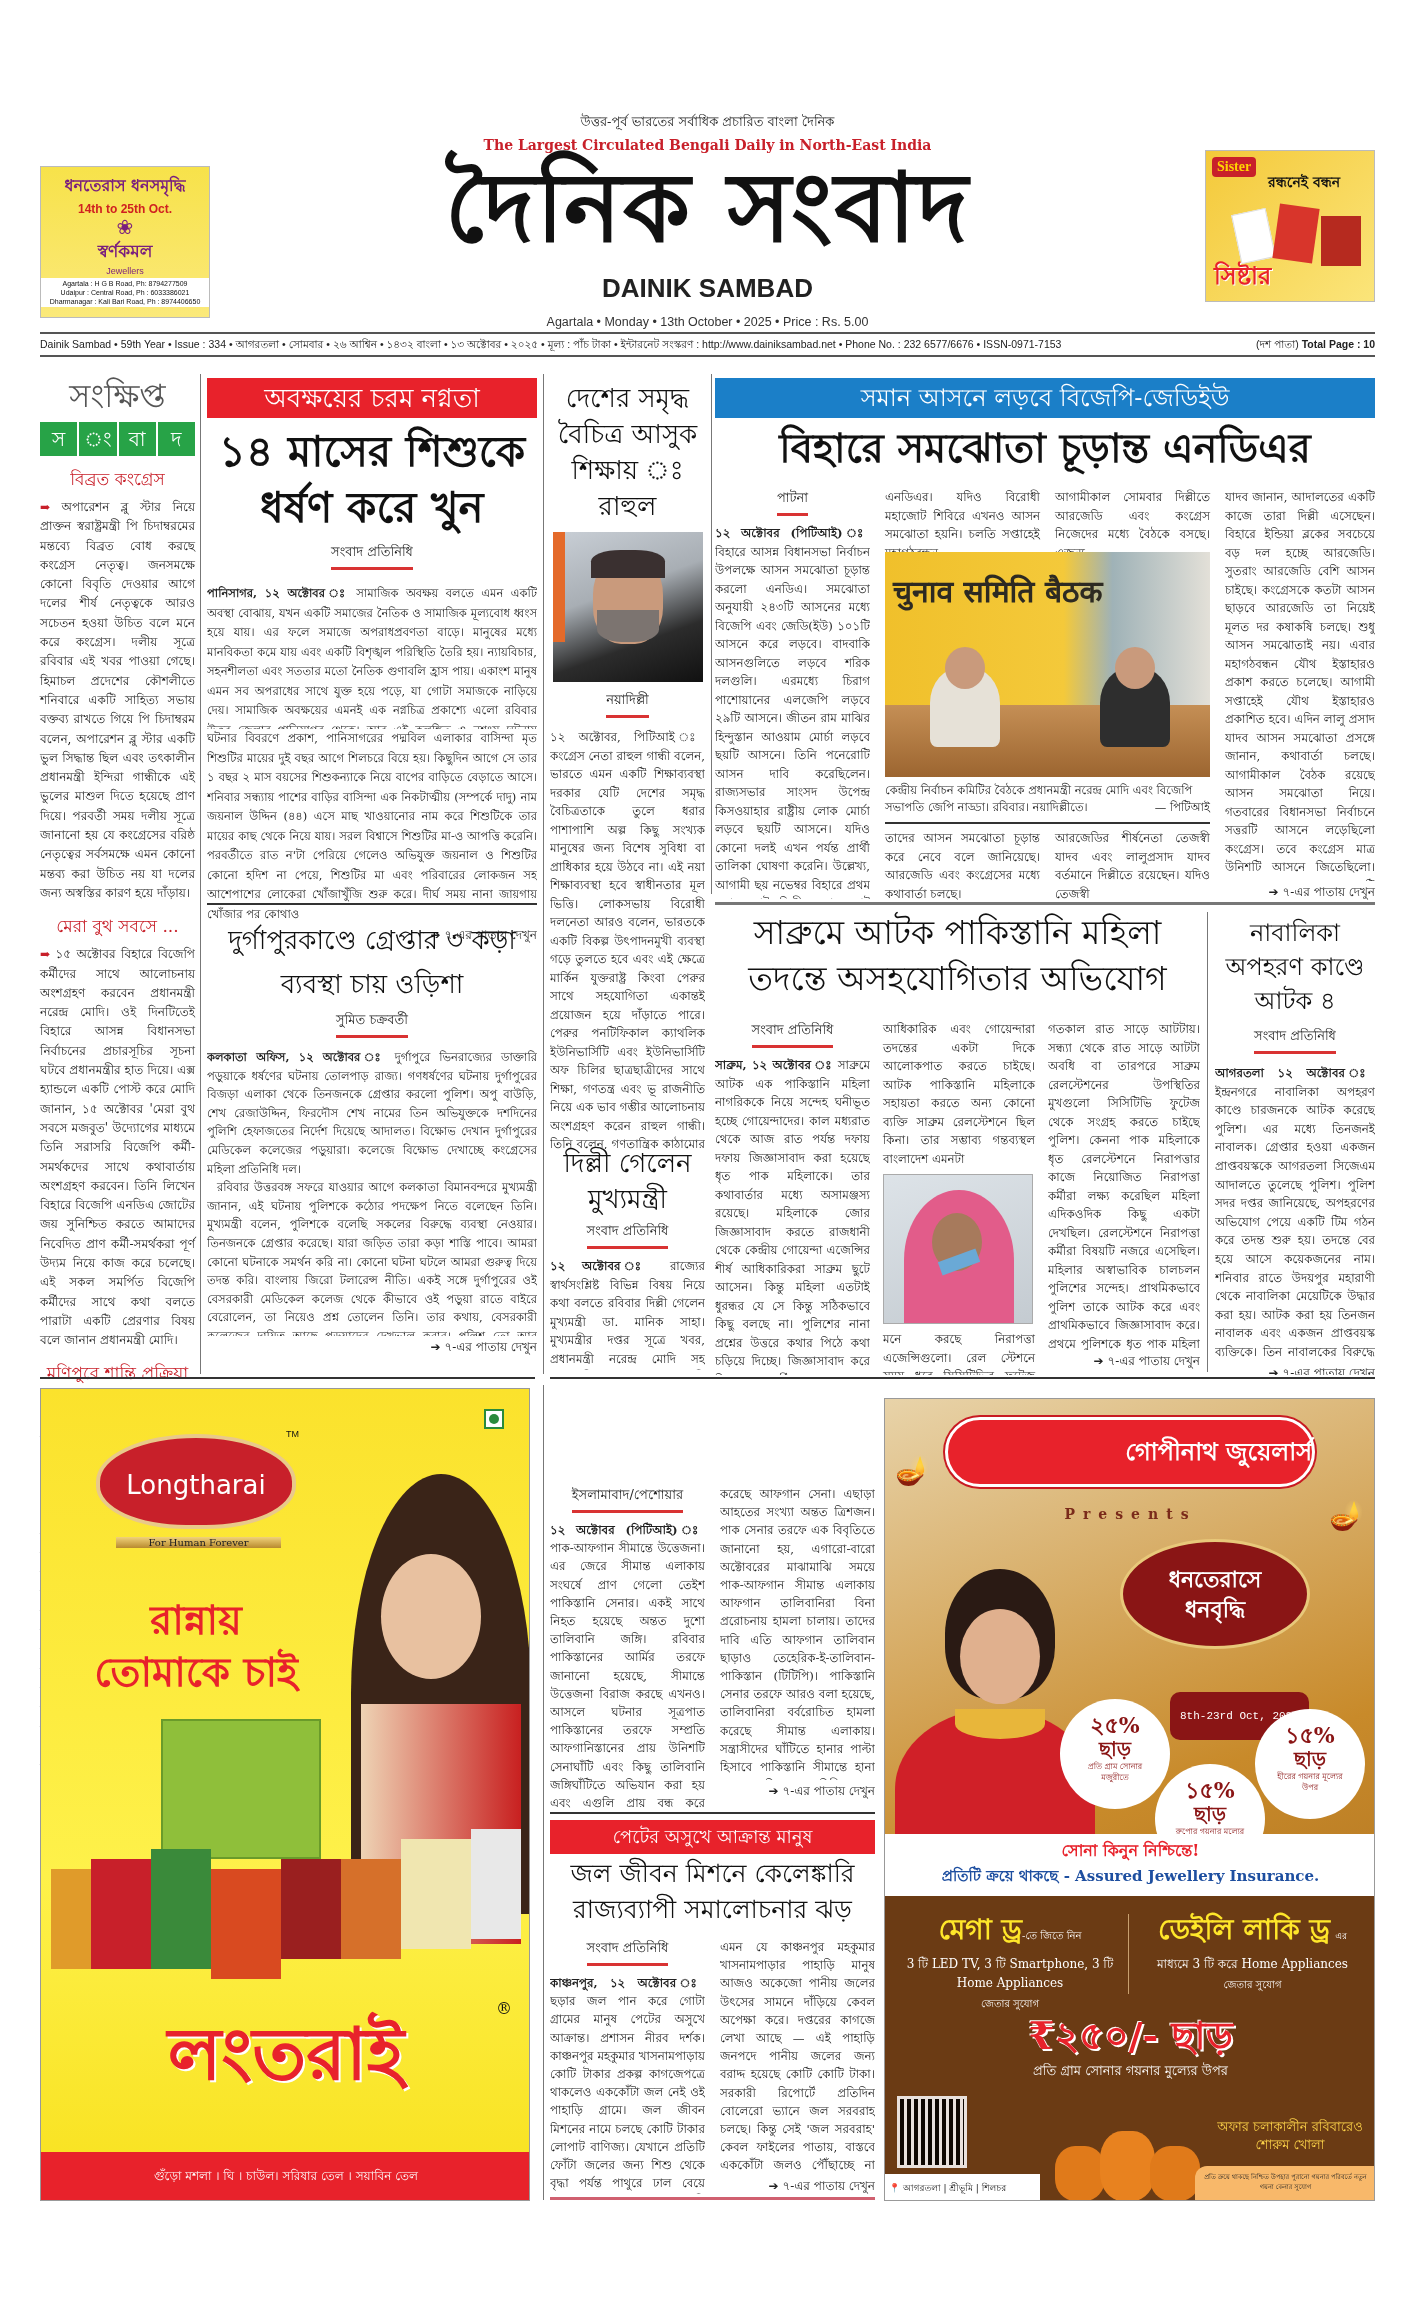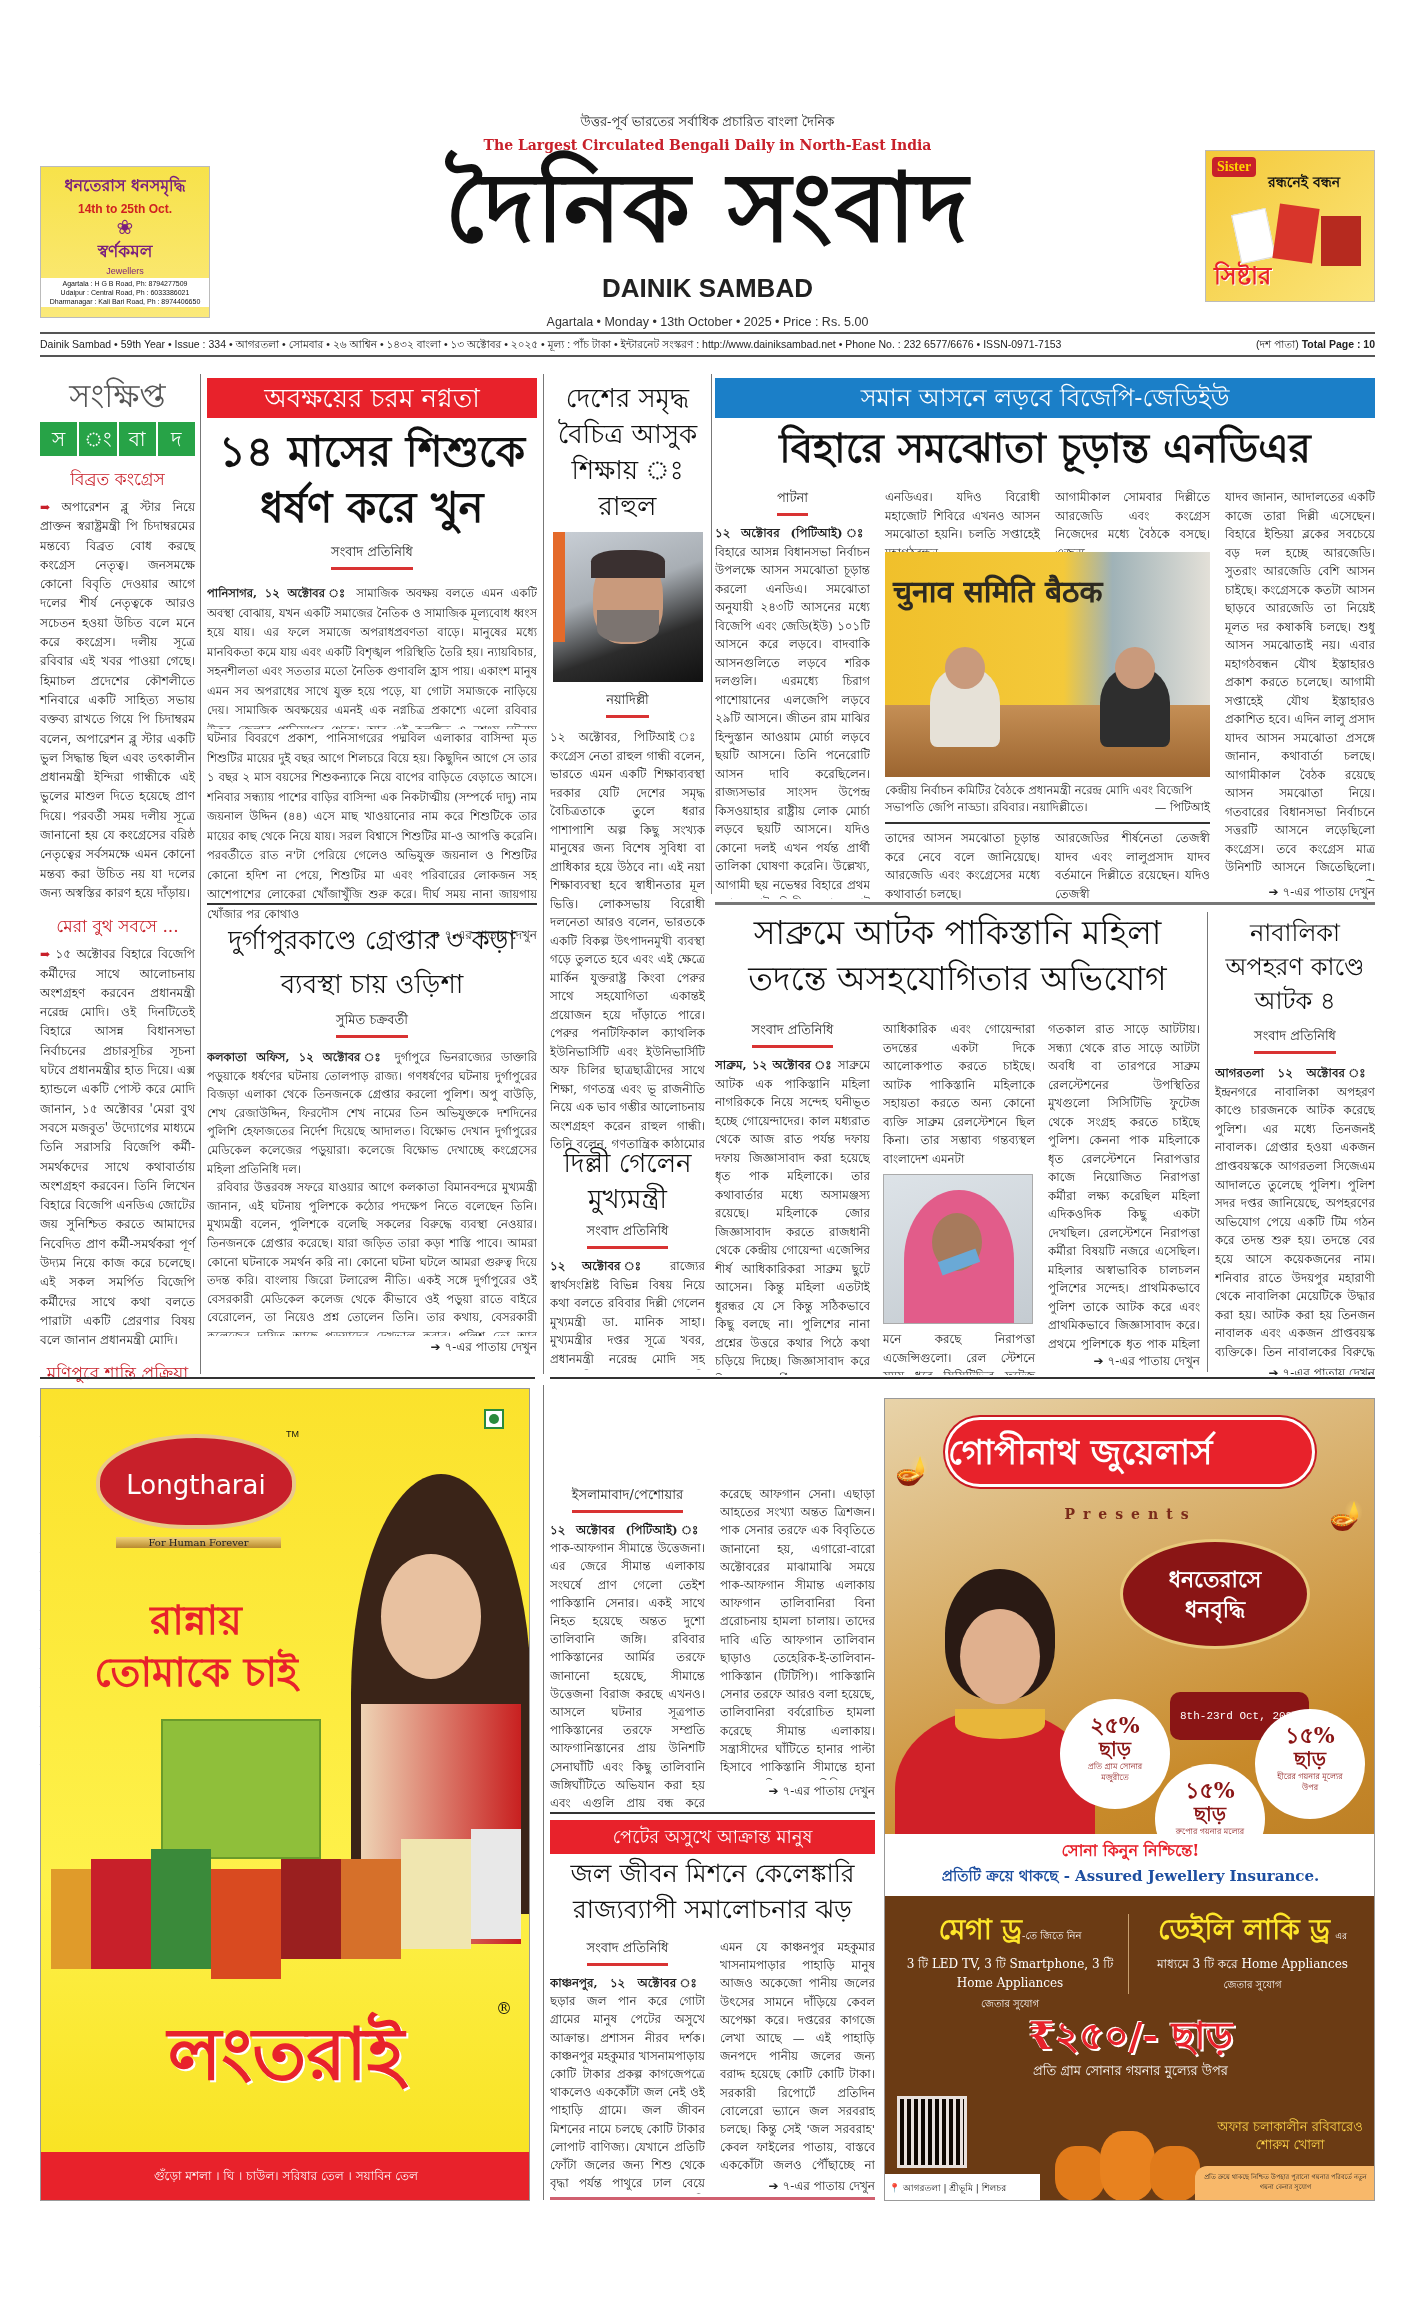--- a/index.html
+++ b/index.html
@@ -256,21 +256,21 @@
   </div>
   <div class="abs" style="left:170px;top:118px;width:155px">
     <div class="bt" style="font-size:11.8px;line-height:18.2px;height:237px;overflow:hidden">এমন যে কাঞ্চনপুর মহকুমার খাসনামপাড়ার পাহাড়ি মানুষ আজও অকেজো পানীয় জলের উৎসের সামনে দাঁড়িয়ে কেবল অপেক্ষা করে। দপ্তরের কাগজে লেখা আছে — এই পাহাড়ি জনপদে পানীয় জলের জন্য বরাদ্দ হয়েছে কোটি কোটি টাকা। সরকারী রিপোর্টে প্রতিদিন বোলেরো ভ্যানে জল সরবরাহ চলছে। কিন্তু সেই 'জল সরবরাহ' কেবল ফাইলের পাতায়, বাস্তবে এককোঁটা জলও পৌঁছাচ্ছে না খাসনামপাড়ার মানুষের ঘরে। পাহাড়ের গায়ে বসবাসকারী রিয়াং জনগোষ্ঠীর জীবন এখন এক অদ্ভুত তৃষ্ণায় বন্দি। দুপুরবেলা নারী-পুরুষেরা মাথায় পাত্র নিয়ে তিন</div>
     <div class="cont"><span>➔ </span><span>৭-এর পাতায় দেখুন</span></div>
   </div>
 </div>
 <div class="hrule" style="left:550px;top:2197px;width:325px;height:3px;background:#d06070"></div>
 
 <div class="abs" style="left:884px;top:1398px;width:491px;height:803px;border:1px solid #999;overflow:hidden;background:linear-gradient(160deg,#e8d3a9,#c88a2a 50%,#a0641c)">
   <div style="position:absolute;left:60px;top:18px;width:370px;height:70px;background:#e8222b;border:3px solid #fff;border-radius:35px;box-shadow:0 0 0 2px #c81a22">
-    <div style="text-align:left;color:#fff;font-size:34px;font-weight:bold;line-height:64px">গোপীনাথ জুয়েলার্স</div>
+    <div style="text-align:right;color:#fff;font-size:24px;font-weight:bold;line-height:64px">গোপীনাথ জুয়েলার্স</div>
   </div>
   <div style="position:absolute;left:10px;top:55px;font-size:28px;color:#f0b030">🪔</div>
   <div style="position:absolute;right:10px;top:100px;font-size:28px;color:#f0b030">🪔</div>
   <div style="position:absolute;left:0;top:107px;width:491px;text-align:center;font-family:'DejaVu Serif',serif;font-weight:bold;color:#7a2a1a;letter-spacing:8px;font-size:14px">Presents</div>
   <div style="position:absolute;left:235px;top:140px;width:190px;height:110px;background:#8a1515;border:3px solid #e8c87a;border-radius:50%;display:flex;align-items:center;justify-content:center">
     <div style="color:#fff;text-align:center;font-size:22px;font-weight:bold;width:140px;line-height:30px">ধনতেরাসে ধনবৃদ্ধি</div>
   </div>
   <div style="position:absolute;left:285px;top:293px;background:#8a1515;color:#fff;font-family:Liberation Mono, monospace;font-size:11px;padding:18px 10px;border-radius:10px">8th-23rd Oct, 2025</div>
   <div style="position:absolute;left:10px;top:170px;width:200px;height:300px">
     <div style="position:absolute;left:50px;top:0;width:110px;height:130px;border-radius:50% 50% 40% 40%;background:#2a1a14"></div>

